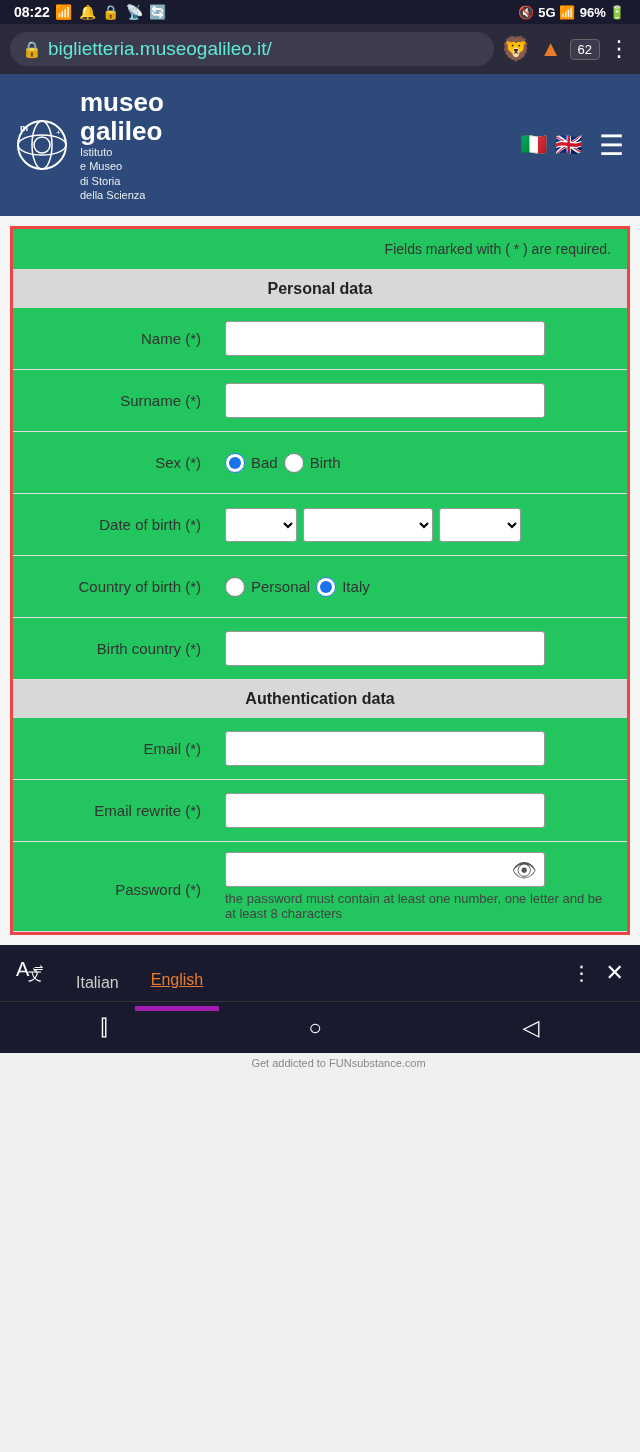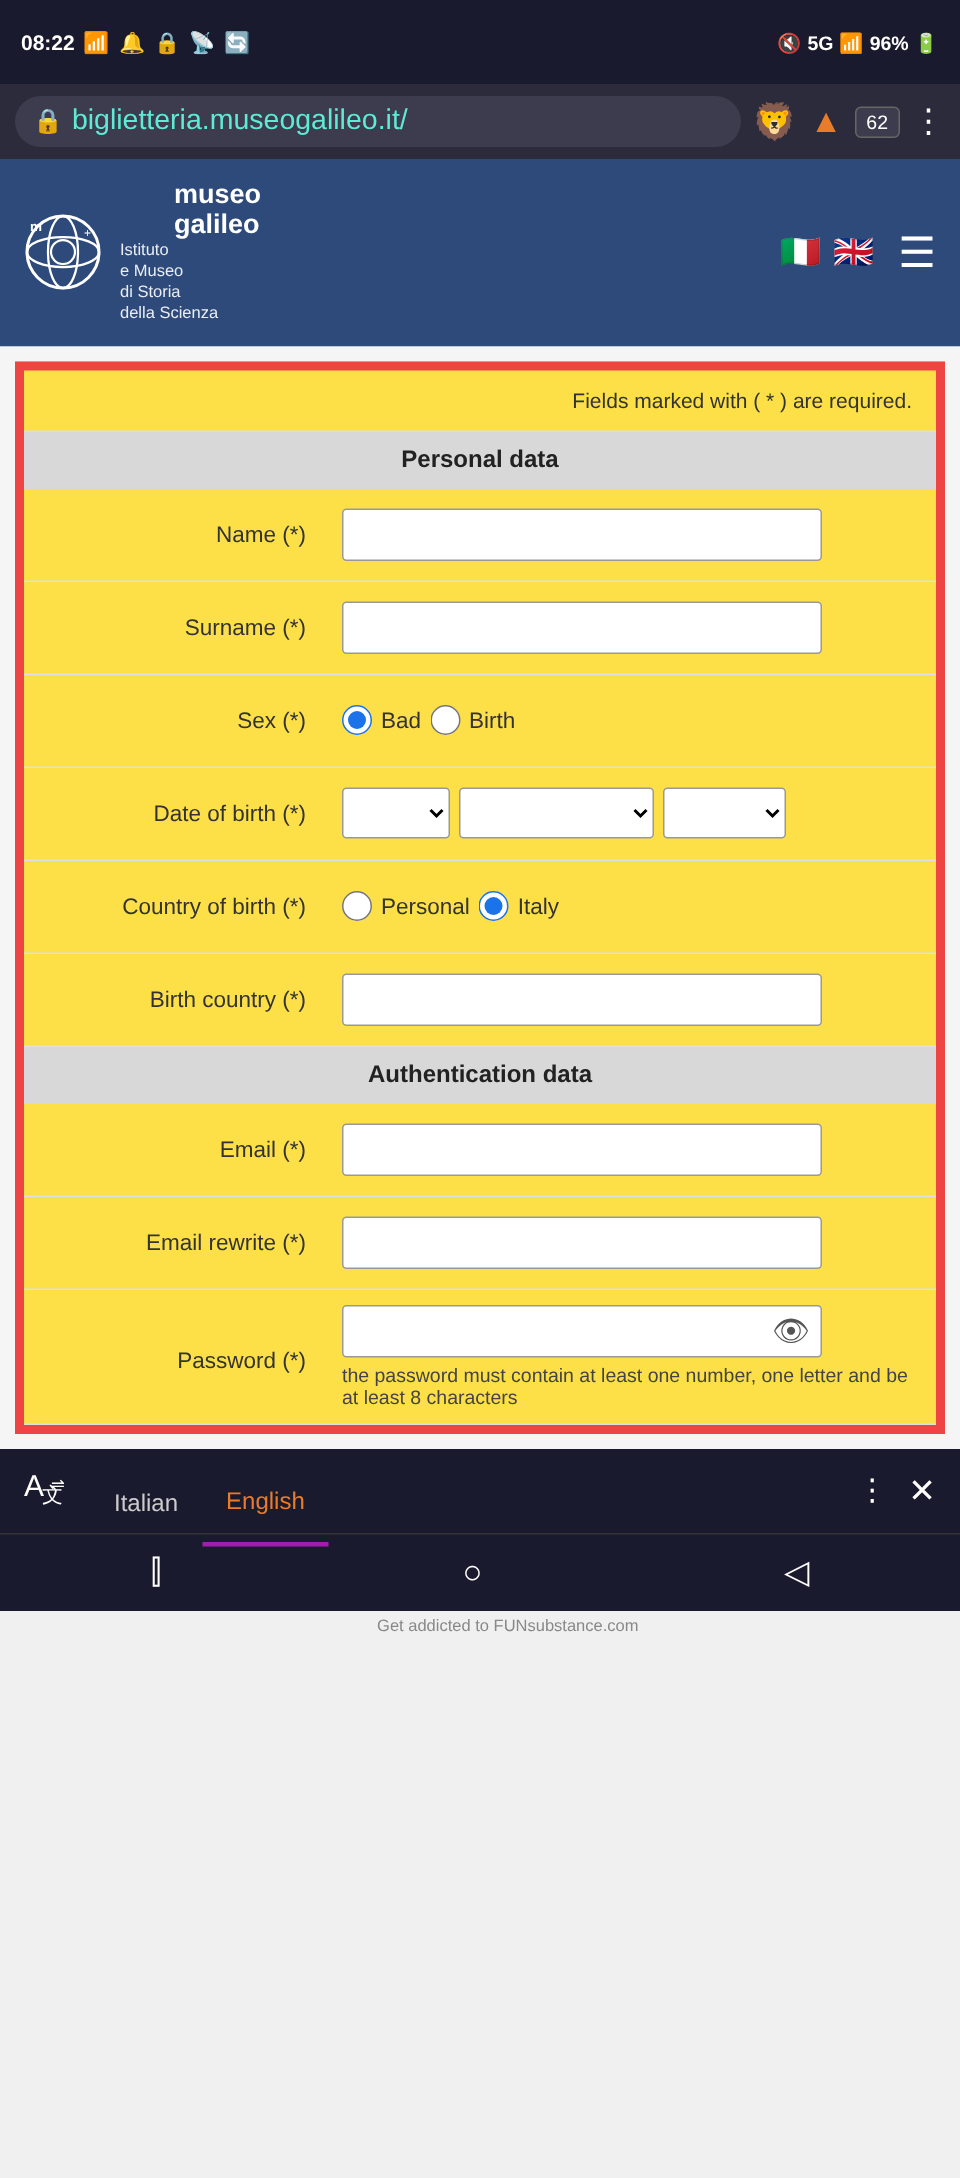--- a/index.html
+++ b/index.html
@@ -12,21 +12,21 @@
     }
 
     
     .status-bar {
       background: #1a1a2e;
       color: white;
       display: flex;
       justify-content: space-between;
       align-items: center;
       padding: 6px 14px;
-      height: 56px;
+      height: 24px;
       font-size: 14px;
       font-weight: bold;
     }
     .status-left { display: flex; align-items: center; gap: 6px; }
     .status-right { display: flex; align-items: center; gap: 4px; font-size: 13px; }
 
     
     .browser-bar {
       background: #2b2b3b;
       padding: 8px 10px;
@@ -76,24 +76,23 @@
       gap: 12px;
     }
     .logo-icon {
       width: 52px;
       height: 52px;
     }
     .logo-text {
       color: white;
     }
     .logo-title {
-      font-size: 18px;
+      font-size: 26px;
       font-weight: bold;
       line-height: 1.1;
-      margin-left: 36px;
     }
     .logo-subtitle {
       font-size: 11px;
       line-height: 1.3;
       opacity: 0.9;
     }
     .header-right {
       display: flex;
       align-items: center;
       gap: 8px;
@@ -119,22 +118,22 @@
       margin-bottom: 12px;
     }
     .registration-title {
       font-size: 22px;
       font-weight: bold;
       color: #222;
     }
 
     
     .form-container {
-      background: #fde047;
-      border: 6px solid #ef4444;
+      background: #22c55e;
+      border: 3px solid #ef4444;
     }
 
     .fields-note {
       padding: 12px 16px;
       text-align: right;
       font-size: 14px;
       color: #333;
       border-bottom: 1px solid #ddd;
     }
 
@@ -286,21 +285,22 @@
       background: none;
       border: none;
       font-size: 16px;
       padding: 0 16px;
       height: 100%;
       cursor: pointer;
       margin-top: 19px;
     }
     .lang-btn.active {
       color: #e87c2a;
-      border-bottom: 3px solid #a21caf;
+      border-bottom: 5px solid #a21caf;
+      text-decoration: underline;
     }
     .translation-spacer { flex: 1; }
     .translation-more {
       color: white;
       font-size: 20px;
       margin-right: 14px;
       cursor: pointer;
     }
     .translation-close {
       color: white;

